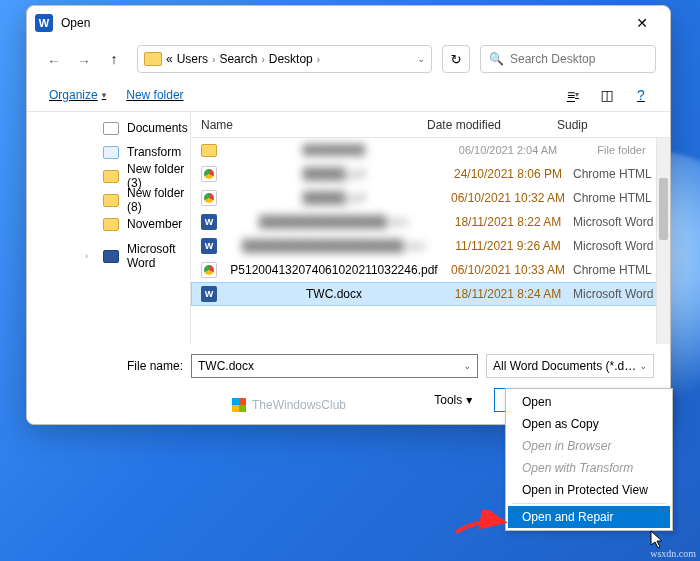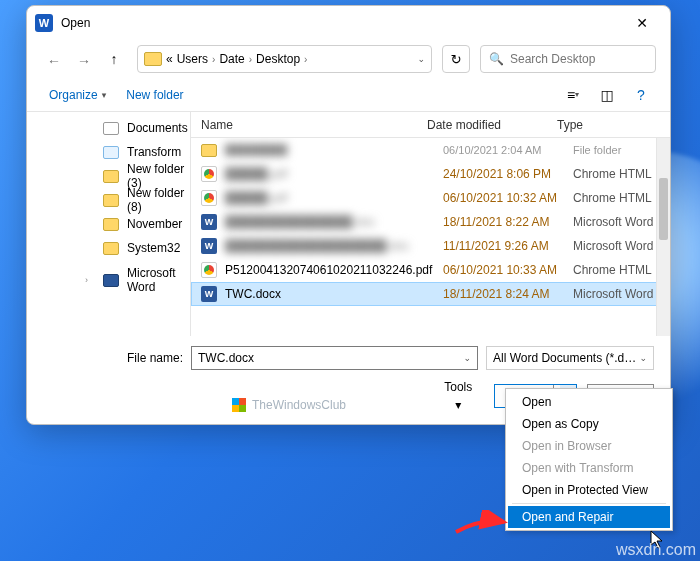--- a/index.html
+++ b/index.html
@@ -61,20 +61,21 @@
     }
     .searchbox {
       width: 176px; height: 28px; border: 1px solid #cfcfcf; border-radius: 4px;
       display: flex; align-items: center; padding: 0 8px; gap: 6px; font-size: 12px;
     }
     .search-icon { color: #606060; font-size: 12px; }
     .searchbox input { border: none; outline: none; font-size: 12px; width: 130px; }
     .toolbar {
       height: 34px; display: flex; align-items: center; padding: 0 14px; gap: 4px;
       border-bottom: 1px solid #e5e5e5;
+      text-decoration: underline;
     }
     .tb-link {
       color: #0067c0; font-size: 12px; padding: 4px 8px; background: none; border: none;
       display: flex; align-items: center; gap: 4px;
     }
     .tb-spacer { flex: 1; }
     .tb-icon-btn {
       width: 30px; height: 24px; display: flex; align-items: center; justify-content: center;
       background: none; border: none; color: #000; font-size: 14px;
     }
@@ -104,21 +105,21 @@
     .columns {
       height: 26px; display: flex; align-items: center; border-bottom: 1px solid #e5e5e5;
       font-size: 12px; color: #333; padding-left: 10px;
     }
     .col-name { width: 226px; }
     .col-date { width: 130px; }
     .col-type { flex: 1; }
     .filelist { flex: 1; overflow: hidden; position: relative; }
     .row {
       height: 24px; display: flex; align-items: center; padding-left: 10px;
-      font-size: 12px; color: #000;
+      font-size: 12px; color: #000; text-align: center;
     }
     .row.sel { background: #cce8ff; outline: 1px solid #99d1ff; outline-offset: -1px; }
     .row .rico {
       width: 16px; height: 16px; margin-right: 8px; border-radius: 2px;
       display: flex; align-items: center; justify-content: center; font-size: 9px; color: #fff;
       flex-shrink: 0;
     }
     .rico.folder { background: #ffd768; border: 1px solid #c9a93a; height: 13px; }
     .rico.chrome { background: #fff; border: 1px solid #ccc; }
     .rico.chrome::after {
@@ -145,21 +146,21 @@
     .fn-input {
       flex: 1; height: 24px; border: 1px solid #7a7a7a; padding: 0 6px; font-size: 12px;
       display: flex; align-items: center; justify-content: space-between;
     }
     .fn-type {
       width: 168px; height: 24px; border: 1px solid #cfcfcf; padding: 0 6px; font-size: 12px;
       display: flex; align-items: center; justify-content: space-between;
     }
     .chev { font-size: 9px; color: #555; }
     .btn-row { display: flex; align-items: center; justify-content: flex-end; gap: 10px; }
-    .tools { font-size: 12px; display: flex; align-items: center; gap: 4px; margin-right: 12px; flex-direction: column; }
+    .tools { font-size: 12px; display: flex; align-items: center; gap: 4px; margin-right: 12px; }
     .btn {
       height: 24px; border: 1px solid #8a8a8a; background: #fdfdfd; font-size: 12px;
       padding: 0 14px; display: flex; align-items: center; gap: 6px;
     }
     .btn.split { padding: 0; }
     .btn.split .main { padding: 0 14px; height: 100%; display: flex; align-items: center; border-right: 1px solid #8a8a8a; }
     .btn.split .drop { width: 16px; height: 100%; display: flex; align-items: center; justify-content: center; background: #e5f1fb; }
     .btn.split { outline: 1px solid #0078d4; outline-offset: -1px; }
     .watermark {
       position: absolute; left: 232px; top: 398px; display: flex; align-items: center; gap: 6px;
@@ -167,31 +168,31 @@
     }
     .watermark .wico { width: 14px; height: 14px; background: conic-gradient(#f25022 0 90deg,#7fba00 90deg 180deg,#ffb900 180deg 270deg,#00a4ef 270deg 360deg); }
     .context-menu {
       position: absolute; left: 505px; top: 388px; width: 168px;
       background: #fff; border: 1px solid #c0c0c0; box-shadow: 2px 2px 6px rgba(0,0,0,.2);
       padding: 2px;
     }
     .cm-item {
       height: 22px; display: flex; align-items: center; padding: 0 14px; font-size: 12px;
     }
-    .cm-item.disabled { color: #9a9a9a; }
+    .cm-item.disabled { color: #9a9a9a; font-style: italic; }
     .cm-item.hover { background: #0078d4; color: #fff; }
     .cm-sep { height: 1px; background: #e0e0e0; margin: 2px 4px; }
     .red-arrow {
       position: absolute; left: 452px; top: 510px; pointer-events: none;
     }
     .cursor {
       position: absolute; left: 650px; top: 530px; pointer-events: none;
     }
     .credit {
-      position: absolute; right: 4px; bottom: 2px; font-size: 16px; color: rgba(255,255,255,.75);
+      position: absolute; right: 4px; bottom: 2px; font-size: 10px; color: rgba(255,255,255,.75); font-family: Liberation Serif, serif;
     }
   </style>
 </head>
 <body>
 
 <div class="wallpaper-bloom"></div>
 
 <div class="dialog">
 
   <div class="titlebar">
@@ -202,21 +203,21 @@
 
   <div class="navbar">
     <button class="nav-btn">←</button>
     <button class="nav-btn">→</button>
     <button class="nav-btn enabled">↑</button>
     <div class="breadcrumb">
       <span class="bc-icon"></span>
       <span>«</span>
       <span>Users</span>
       <span class="bc-sep">›</span>
-      <span>Date</span>
+      <span>Search</span>
       <span class="bc-sep">›</span>
       <span>Desktop</span>
       <span class="bc-sep">›</span>
       <span style="flex:1"></span>
       <span class="chev">⌄</span>
     </div>
     <button class="refresh-btn">↻</button>
     <div class="searchbox">
       <span class="search-icon">🔍</span>
       <input placeholder="Search Desktop" style="">
@@ -253,38 +254,34 @@
             <span>New folder (3)</span>
           </div>
           <div class="side-item">
             <span class="fico folder"></span>
             <span>New folder (8)</span>
           </div>
           <div class="side-item">
             <span class="fico folder"></span>
             <span>November</span>
           </div>
-          <div class="side-item">
-            <span class="fico folder"></span>
-            <span>System32</span>
-          </div>
         </div>
       <div class="side-sep"></div>
       <div class="side-item">
         <span class="side-chev">›</span>
         <span class="fico word"></span>
         <span>Microsoft Word</span>
       </div>
     </div>
 
     <div class="filepane">
       <div class="columns">
         <div class="col-name">Name</div>
         <div class="col-date">Date modified</div>
-        <div class="col-type">Type</div>
+        <div class="col-type">Sudip</div>
       </div>
       <div class="filelist">
         <div id="file-rows">
             <div class="row partial-top">
               <span class="rico folder"></span>
               <span class="rname blur">████████</span>
               <span class="rdate">06/10/2021 2:04 AM</span>
               <span class="rtype">File folder</span>
             </div>
             <div class="row">

